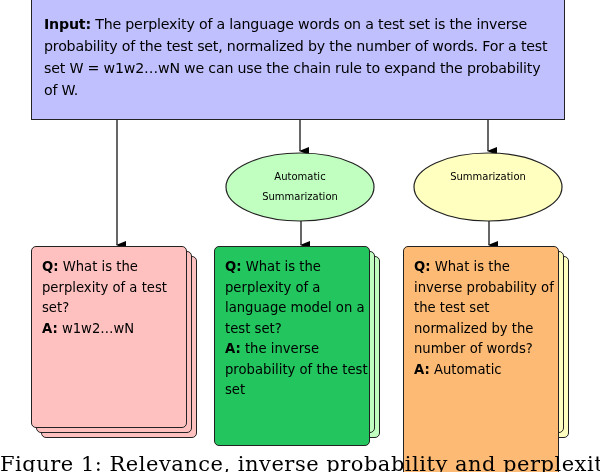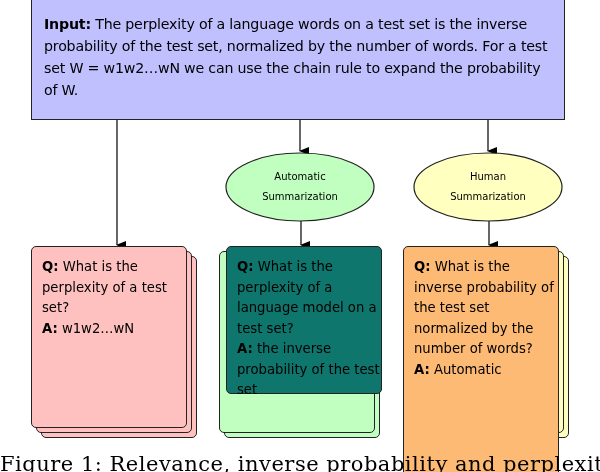--- a/index.html
+++ b/index.html
@@ -43,37 +43,36 @@
   <line x1="489" y1="221" x2="489" y2="245" stroke="#000" stroke-width="1.2" marker-end="url(#ah)"></line>
   <ellipse cx="300" cy="187" rx="74" ry="34" fill="#c0ffc0" stroke="#222" stroke-width="1.2"></ellipse>
   <ellipse cx="488" cy="187" rx="74" ry="34" fill="#ffffc0" stroke="#222" stroke-width="1.2"></ellipse>
 </svg>
 
 <div class="ellipse-label" style="left:226px; top:167px; width:148px;">
   <div>Automatic</div>
   <div>Summarization</div>
 </div>
 <div class="ellipse-label" style="left:414px; top:167px; width:148px;">
-  <div>Human</div>
   <div>Summarization</div>
 </div>
 
 <div class="card-stack" style="left:31px; top:246px;">
   <div class="card" style="left:10px; top:10px; width:156px; height:182px; background:#ffc0c0;"></div>
   <div class="card" style="left:5px; top:5px; width:156px; height:182px; background:#ffc0c0;"></div>
   <div class="card front" style="left:0; top:0; width:156px; height:182px; background:#ffc0c0;">
     <b>Q:</b><span> What is the perplexity of a test set?</span><br>
     <b>A:</b><span> w1w2…wN</span>
   </div>
 </div>
 
 <div class="card-stack" style="left:214px; top:246px;">
   <div class="card" style="left:10px; top:10px; width:156px; height:182px; background:#c0ffc0;"></div>
   <div class="card" style="left:5px; top:5px; width:156px; height:182px; background:#c0ffc0;"></div>
-  <div class="card front" style="left:12px; top:0; width:156px; height:148px; background:#0f766e;">
+  <div class="card front" style="left:0; top:0; width:156px; height:200px; background:#22c55e;">
     <b>Q:</b><span> What is the perplexity of a language model on a test set?</span><br>
     <b>A:</b><span> the inverse probability of the test set</span>
   </div>
 </div>
 
 <div class="card-stack" style="left:403px; top:246px;">
   <div class="card" style="left:10px; top:10px; width:156px; height:182px; background:#ffffc0;"></div>
   <div class="card" style="left:5px; top:5px; width:156px; height:182px; background:#ffffc0;"></div>
   <div class="card front" style="left:0; top:0; width:156px; height:234px; background:#fdba74;">
     <b>Q:</b><span> What is the inverse probability of the test set normalized by the number of words?</span><br>

